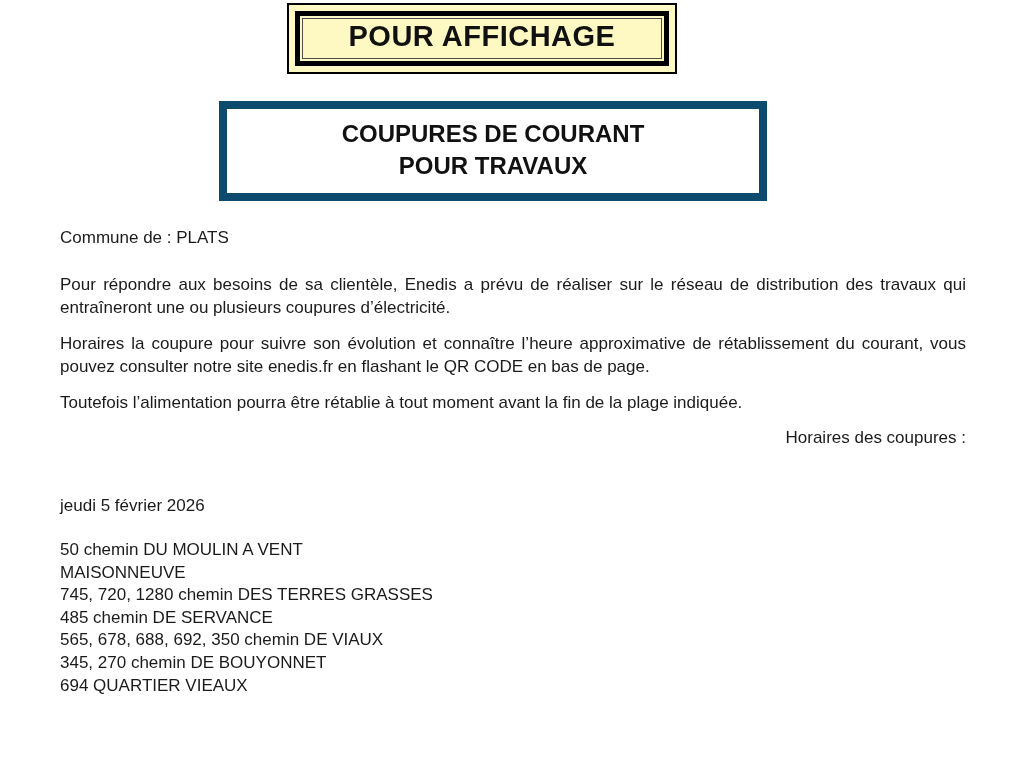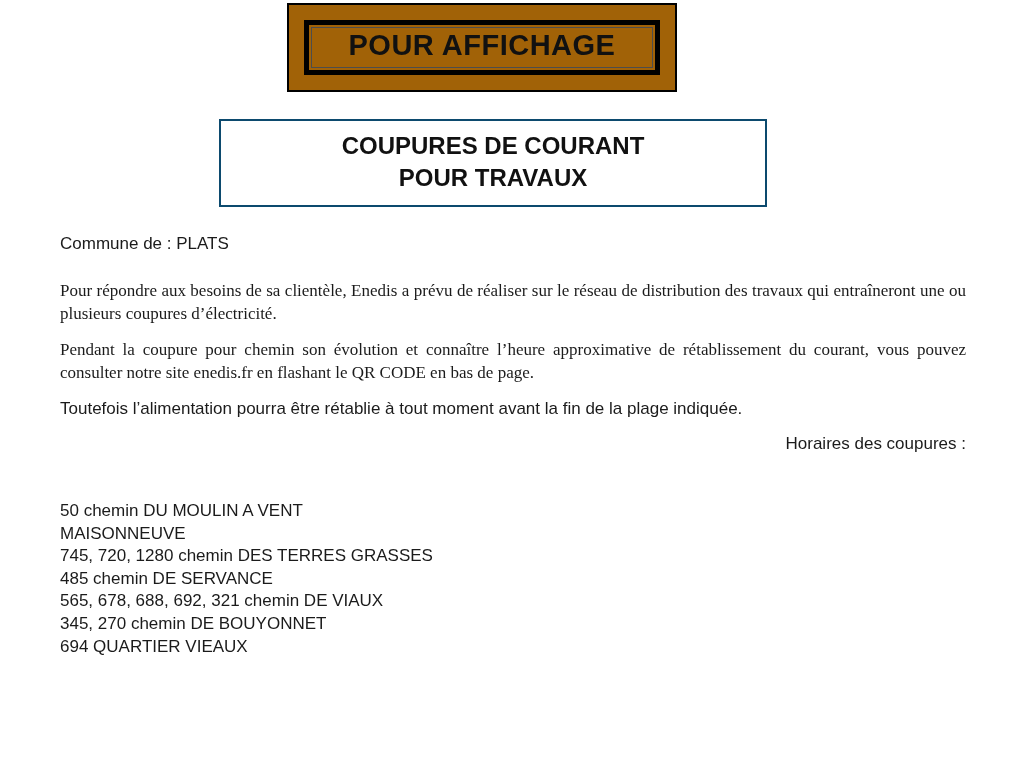--- a/index.html
+++ b/index.html
@@ -10,22 +10,22 @@
     color: #1b1b1b;
     overflow: hidden;
   }
 
   
   .banner-outer {
     box-sizing: border-box;
     margin: 3px 0 0 287px;
     width: 390px;
     border: 2px solid #000;
-    padding: 15px;
-    background: #a16207;
+    padding: 6px;
+    background: #fef9c3;
   }
   .banner-mid {
     border: 5px solid #000;
     padding: 2px;
   }
   .banner-inner {
     border: 1px solid #4d4d4d;
     text-align: center;
     padding: 1px 0 5px 0;
   }
@@ -34,21 +34,21 @@
     font-weight: bold;
     letter-spacing: 0.5px;
     color: #111;
   }
 
   
   .title-box {
     box-sizing: border-box;
     margin: 27px 0 0 219px;
     width: 548px;
-    border: 2px solid #0c4a6e;
+    border: 8px solid #0c4a6e;
     text-align: center;
     padding: 9px 0 11px 0;
   }
   .title-line {
     font-size: 24px;
     font-weight: bold;
     line-height: 32px;
     color: #111;
   }
 
@@ -57,21 +57,20 @@
     margin: 25px 0 0 60px;
     font-size: 17px;
     line-height: 23px;
   }
 
   .commune { margin: 0 0 24px 0; }
 
   p.para {
     margin: 0 0 13px 0;
     text-align: justify;
-    font-family: Liberation Serif, serif;
   }
 
   .notice { margin: 0 0 12px 0; }
   .notice .underlined { }
 
   .horaires { margin: 0 0 45px 0; text-align: right; }
 
   .schedule { margin: 0 0 22px 0; }
   .schedule div { line-height: 23px; }
 
@@ -91,32 +90,33 @@
 <div class="title-box">
   <div class="title-line">COUPURES DE COURANT</div>
   <div class="title-line">POUR TRAVAUX</div>
 </div>
 
 <div class="content">
 
   <div class="commune">Commune de : PLATS</div>
 
   <p class="para">Pour répondre aux besoins de sa clientèle, Enedis a prévu de réaliser sur le réseau de distribution des travaux qui entraîneront une ou plusieurs coupures d’électricité.</p>
-  <p class="para">Pendant la coupure pour chemin son évolution et connaître l’heure approximative de rétablissement du courant, vous pouvez consulter notre site enedis.fr en flashant le QR CODE en bas de page.</p>
+  <p class="para">Horaires la coupure pour suivre son évolution et connaître l’heure approximative de rétablissement du courant, vous pouvez consulter notre site enedis.fr en flashant le QR CODE en bas de page.</p>
 
   <div class="notice"><span class="underlined">Toutefois l’alimentation pourra être rétablie à tout moment avant la fin de la plage indiquée</span><span>.</span></div>
 
   <div class="horaires">Horaires des coupures :</div>
 
   <div class="schedule">
+    <div>jeudi 5 février 2026</div>
   </div>
 
   <div class="locations">
     <div>50 chemin DU MOULIN A VENT</div>
     <div>MAISONNEUVE</div>
     <div>745, 720, 1280 chemin DES TERRES GRASSES</div>
     <div>485 chemin DE SERVANCE</div>
-    <div>565, 678, 688, 692, 321 chemin DE VIAUX</div>
+    <div>565, 678, 688, 692, 350 chemin DE VIAUX</div>
     <div>345, 270 chemin DE BOUYONNET</div>
     <div>694 QUARTIER VIEAUX</div>
   </div>
 
 </div>
 
 </body></html>

